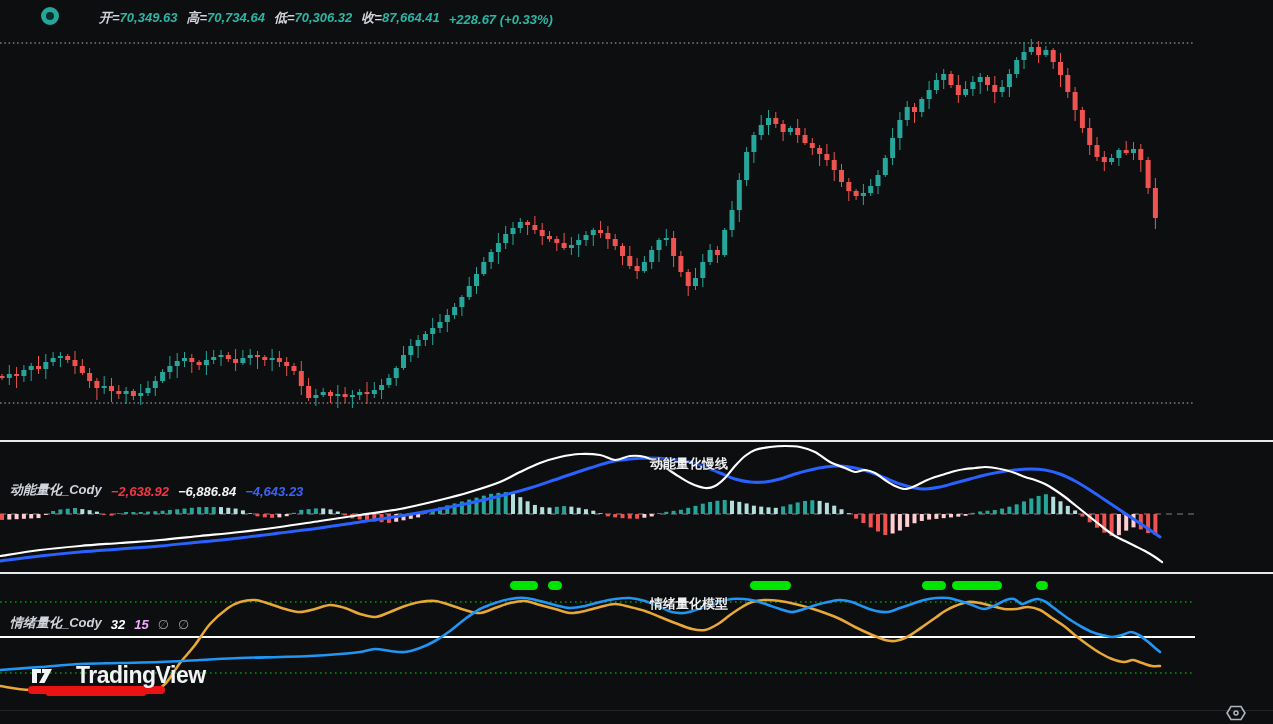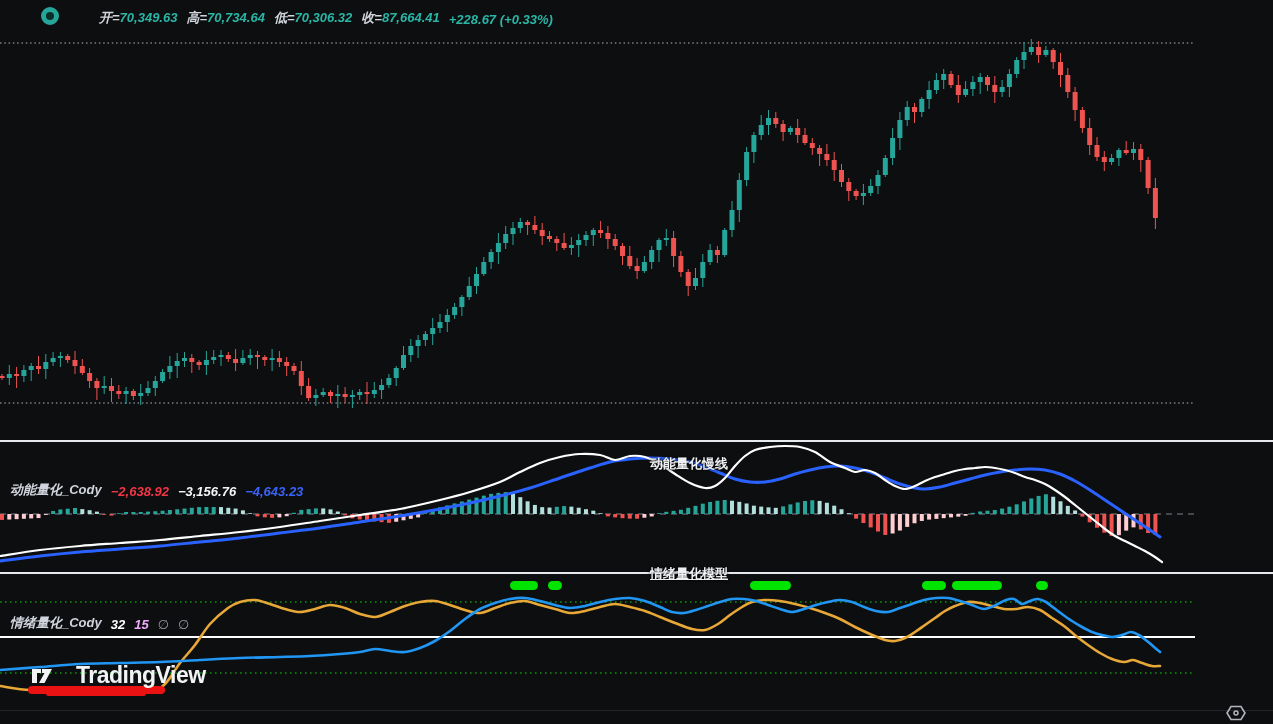--- a/index.html
+++ b/index.html
@@ -543,33 +543,33 @@
     <span class="val">+228.67 (+0.33%)</span>
   </div>
 
   <div class="divider" style="top:440px;"></div>
   <div class="divider" style="top:572px;"></div>
   <div class="thin-divider" style="top:710px;"></div>
 
   <div class="legend-row" style="left:10px;top:450px;">
     <span class="pane-title">动能量化_Cody</span>
     <span class="v-red">−2,638.92</span>
-    <span class="v-white">−3,156.76</span>
+    <span class="v-white">−6,886.84</span>
     <span class="v-blue">−4,643.23</span>
   </div>
   <div class="ind-label" style="left:650px;top:455px;">动能量化慢线</div>
 
   <div class="legend-row" style="left:10px;top:583px;">
     <span class="pane-title">情绪量化_Cody</span>
     <span class="v-lblue">32</span>
     <span class="v-orange">15</span>
     <span class="v-gray">∅</span>
     <span class="v-gray">∅</span>
   </div>
-  <div class="ind-label" style="left:650px;top:565px;text-decoration:underline;">情绪量化模型</div>
+  <div class="ind-label" style="left:650px;top:595px;">情绪量化模型</div>
 
   <div id="watermark">
     <svg width="24" height="24" viewBox="0 0 24 24">
       <path d="M2 5 h9 v4 h-4 v10 h-5 z" fill="#f2f3f5"></path>
       <path d="M12 5 h10 l-7.5 14 h-5.5 l5.5-10 h-2.5 z" fill="#f2f3f5"></path>
     </svg>
     <span id="tv-text">TradingView</span>
   </div>
   <div id="red-underline"></div>
   <div id="red-underline2"></div>

